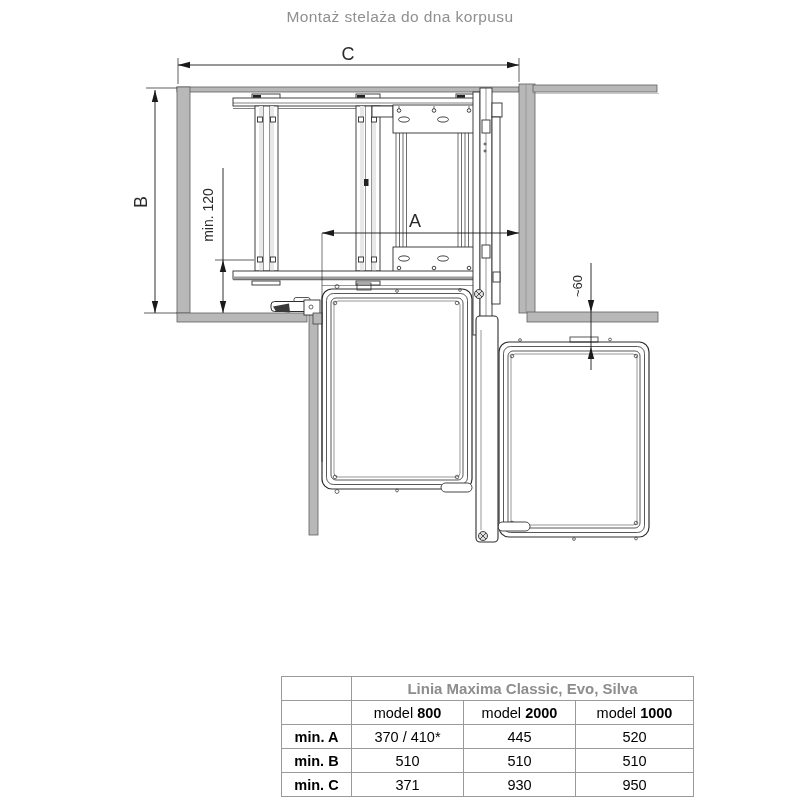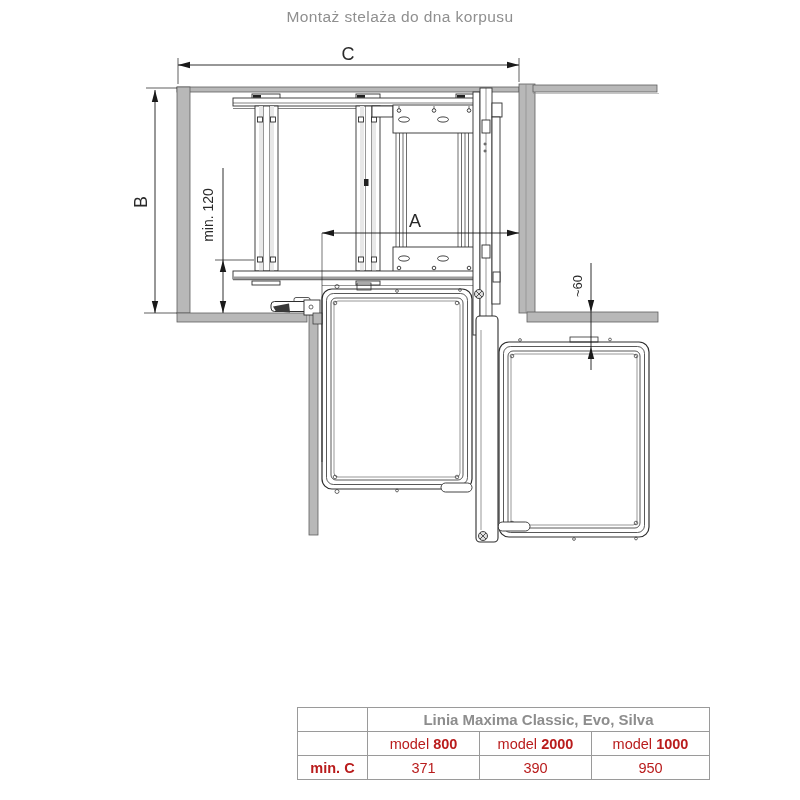--- a/index.html
+++ b/index.html
@@ -5,23 +5,23 @@
   html,body{margin:0;padding:0;background:#ffffff;}
   body{width:800px;height:800px;position:relative;font-family:"Liberation Sans",sans-serif;overflow:hidden;}
   .page-title{position:absolute;top:8px;left:0;width:800px;text-align:center;
     font-size:15.5px;letter-spacing:.4px;color:#8f8f8f;}
   #diagram{position:absolute;top:0;left:0;}
   svg text{font-family:"Liberation Sans",sans-serif;fill:#2a2a2a;}
   .dimtxt{font-size:18px;}
   .dimtxt-sm{font-size:14px;}
   .dimtxt-xs{font-size:13px;}
   
-  .spec-table{position:absolute;left:297px;top:676px;border-collapse:collapse;table-layout:fixed;margin-top:31px;}
+  .spec-table{position:absolute;left:281px;top:676px;border-collapse:collapse;table-layout:fixed;}
   .spec-table td{border:1px solid #9a9a9a;height:23px;text-align:center;vertical-align:middle;
-    padding:0 3px;font-size:14.5px;color:#b91c1c;white-space:nowrap;}
+    padding:0 3px;font-size:14.5px;color:#000000;white-space:nowrap;}
   .spec-table .series{color:#8d8d8d;font-weight:bold;font-size:15px;}
   .spec-table .rowlab{font-weight:bold;font-size:14.5px;}
   .spec-table .b{font-weight:bold;}
 </style>
 </head>
 <body>
 
 <div class="page-title">Montaż stelaża do dna korpusu</div>
 
 <svg id="diagram" width="800" height="640" viewBox="0 0 800 640">
@@ -247,19 +247,31 @@
     <td></td>
     <td class="series" colspan="3">Linia Maxima Classic, Evo, Silva</td>
   </tr>
   <tr>
     <td></td>
     <td><span>model</span> <span class="b">800</span></td>
     <td><span>model</span> <span class="b">2000</span></td>
     <td><span>model</span> <span class="b">1000</span></td>
   </tr>
   <tr>
+    <td class="rowlab">min. A</td>
+    <td>370 / 410*</td>
+    <td>445</td>
+    <td>520</td>
+  </tr>
+  <tr>
+    <td class="rowlab">min. B</td>
+    <td>510</td>
+    <td>510</td>
+    <td>510</td>
+  </tr>
+  <tr>
     <td class="rowlab">min. C</td>
     <td>371</td>
-    <td>390</td>
+    <td>930</td>
     <td>950</td>
   </tr>
 </tbody>
   </table>
 
 </body></html>

